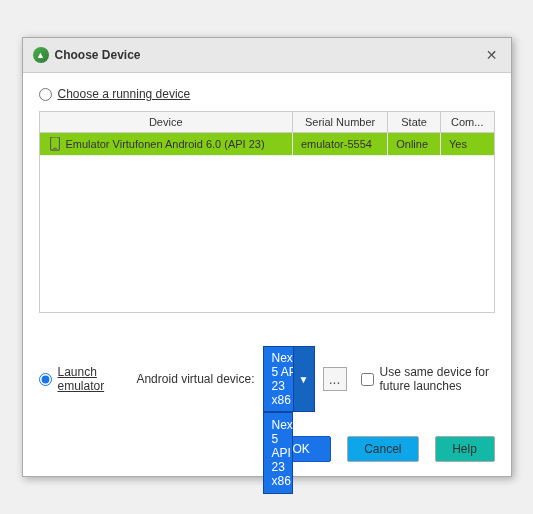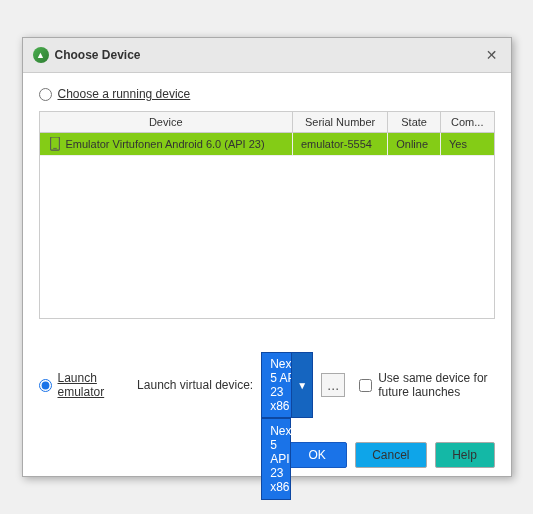--- a/index.html
+++ b/index.html
@@ -267,22 +267,22 @@
     }
 
     .checkbox-label {
       font-size: 12px;
       color: #333;
     }
 
     .dialog-footer {
       display: flex;
       justify-content: flex-end;
-      padding: 10px 16px 8px;
-      gap: 8px;
+      padding: 10px 16px 14px;
+      gap: 16px;
       border-top: none;
     }
 
     .btn {
       padding: 5px 16px;
       font-size: 12px;
       cursor: pointer;
       border-radius: 2px;
       min-width: 60px;
     }
@@ -357,21 +357,21 @@
     </div>
 
     <div class="bottom-section">
 
       <div class="launch-row">
         <input type="radio" name="device-choice" checked="" class="radio-active" style="">
         <label class="launch-label">Launch emulator</label>
       </div>
 
       <div class="avd-row">
-        <span class="avd-label">Launch virtual device:</span>
+        <span class="avd-label">Android virtual device:</span>
         <div class="dropdown-wrapper">
           <div style="background:#1a73e8; color:white; padding:4px 8px; font-size:12px; border:1px solid #0d47a1; display:flex; align-items:center; justify-content:space-between; cursor:pointer;">
             <span>Nexus 5 API 23 x86</span>
           </div>
           <div class="dropdown-arrow">▼</div>
 
           <div class="dropdown-menu">
             <div class="dropdown-item highlighted">Nexus 5 API 23 x86</div>
           </div>
         </div>

